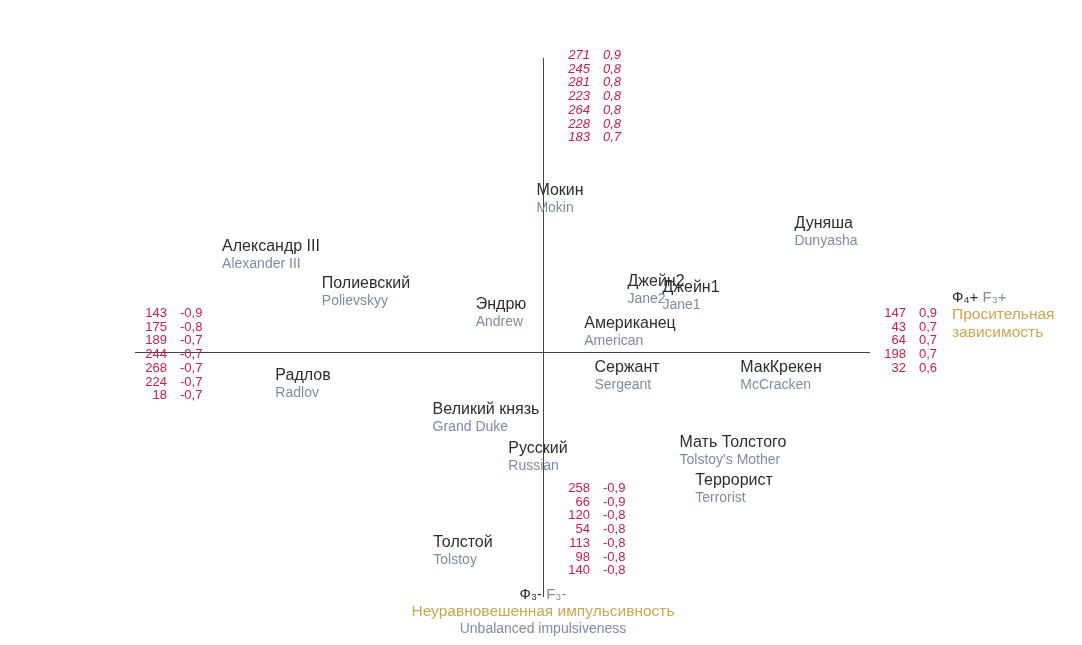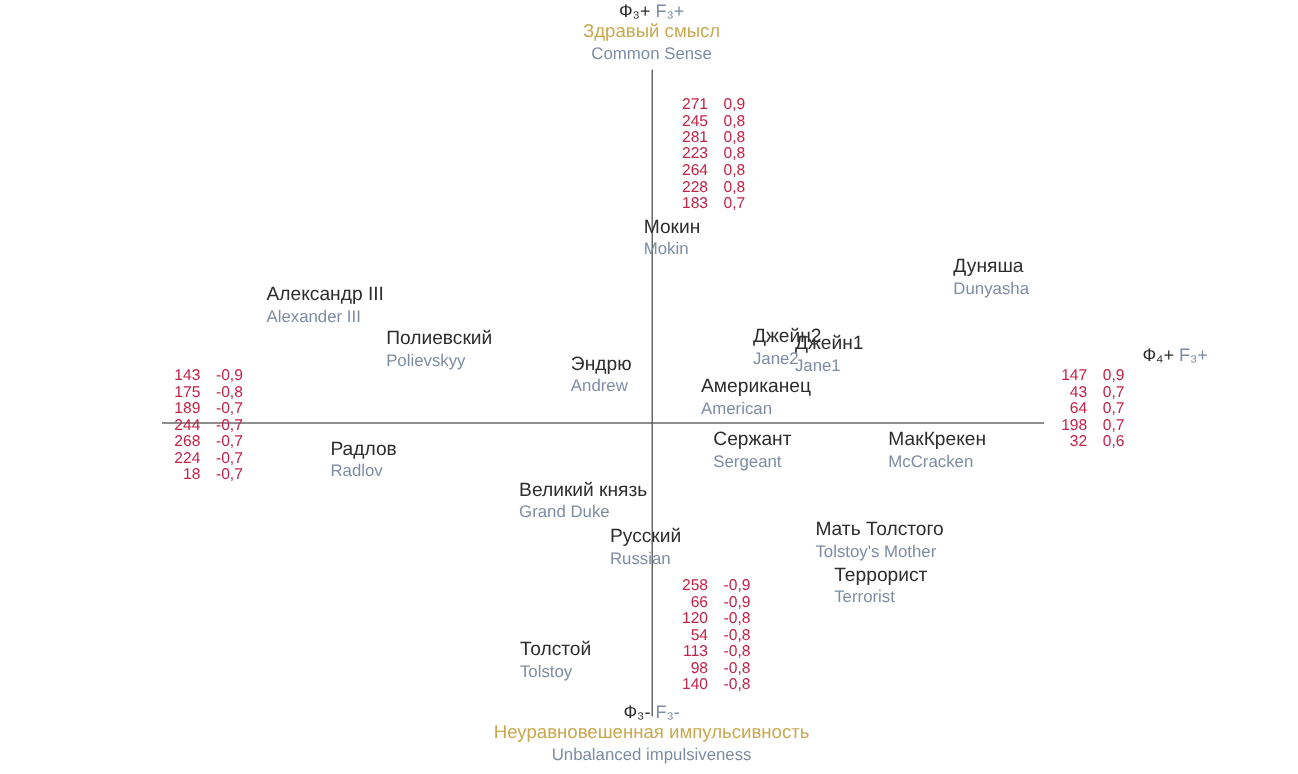--- a/index.html
+++ b/index.html
@@ -26,57 +26,50 @@
 
   .point { position:absolute; transform:translate(-50%,-50%); text-align:left; white-space:nowrap; }
   .point .ru { font-size:16px; line-height:18px; color:#2d2d2d; }
   .point .en { font-size:14px; line-height:16px; color:#7e8ca3; }
 
   .loadings { position:absolute; color:#c32347; font-size:13px; }
   .lrow { display:flex; line-height:13.7px; }
   .lrow .num { width:32px; text-align:right; }
   .lrow .val { margin-left:13px; text-align:center; }
 
-  .load-top    { left:558px; top:80px; }
+  .load-top    { left:558px; top:48px;font-style:italic; }
   .load-left   { left:135px; top:306px; }
   .load-right  { left:874px; top:306px; }
   .load-bottom { left:558px; top:481px; }
 </style>
 </head>
 <body>
 
 <div class="stage">
 
   <div class="haxis"></div>
   <div class="vaxis"></div>
 
-  <div class="axis-label axis-top">
-    <div class="factor">
-      <span class="cyr">Ф₃+</span>
-      <span class="lat">F₃+</span>
-    </div>
-    <div class="gold">Здравый смысл</div>
-    <div class="aen">Common Sense</div>
-  </div>
 
   <div class="axis-label axis-bottom">
     <div class="factor">
       <span class="cyr">Ф₃-</span>
       <span class="lat">F₃-</span>
     </div>
     <div class="gold">Неуравновешенная импульсивность</div>
     <div class="aen">Unbalanced impulsiveness</div>
   </div>
 
 
   <div class="axis-label axis-right">
     <div class="factor">
       <span class="cyr">Ф₄+</span>
       <span class="lat">F₃+</span>
     </div>
+    <div class="gold">Просительная зависимость</div>
   </div>
 
   <div class="loadings load-top">
       <div class="lrow">
         <span class="num">271</span>
         <span class="val">0,9</span>
       </div>
       <div class="lrow">
         <span class="num">245</span>
         <span class="val">0,8</span>

